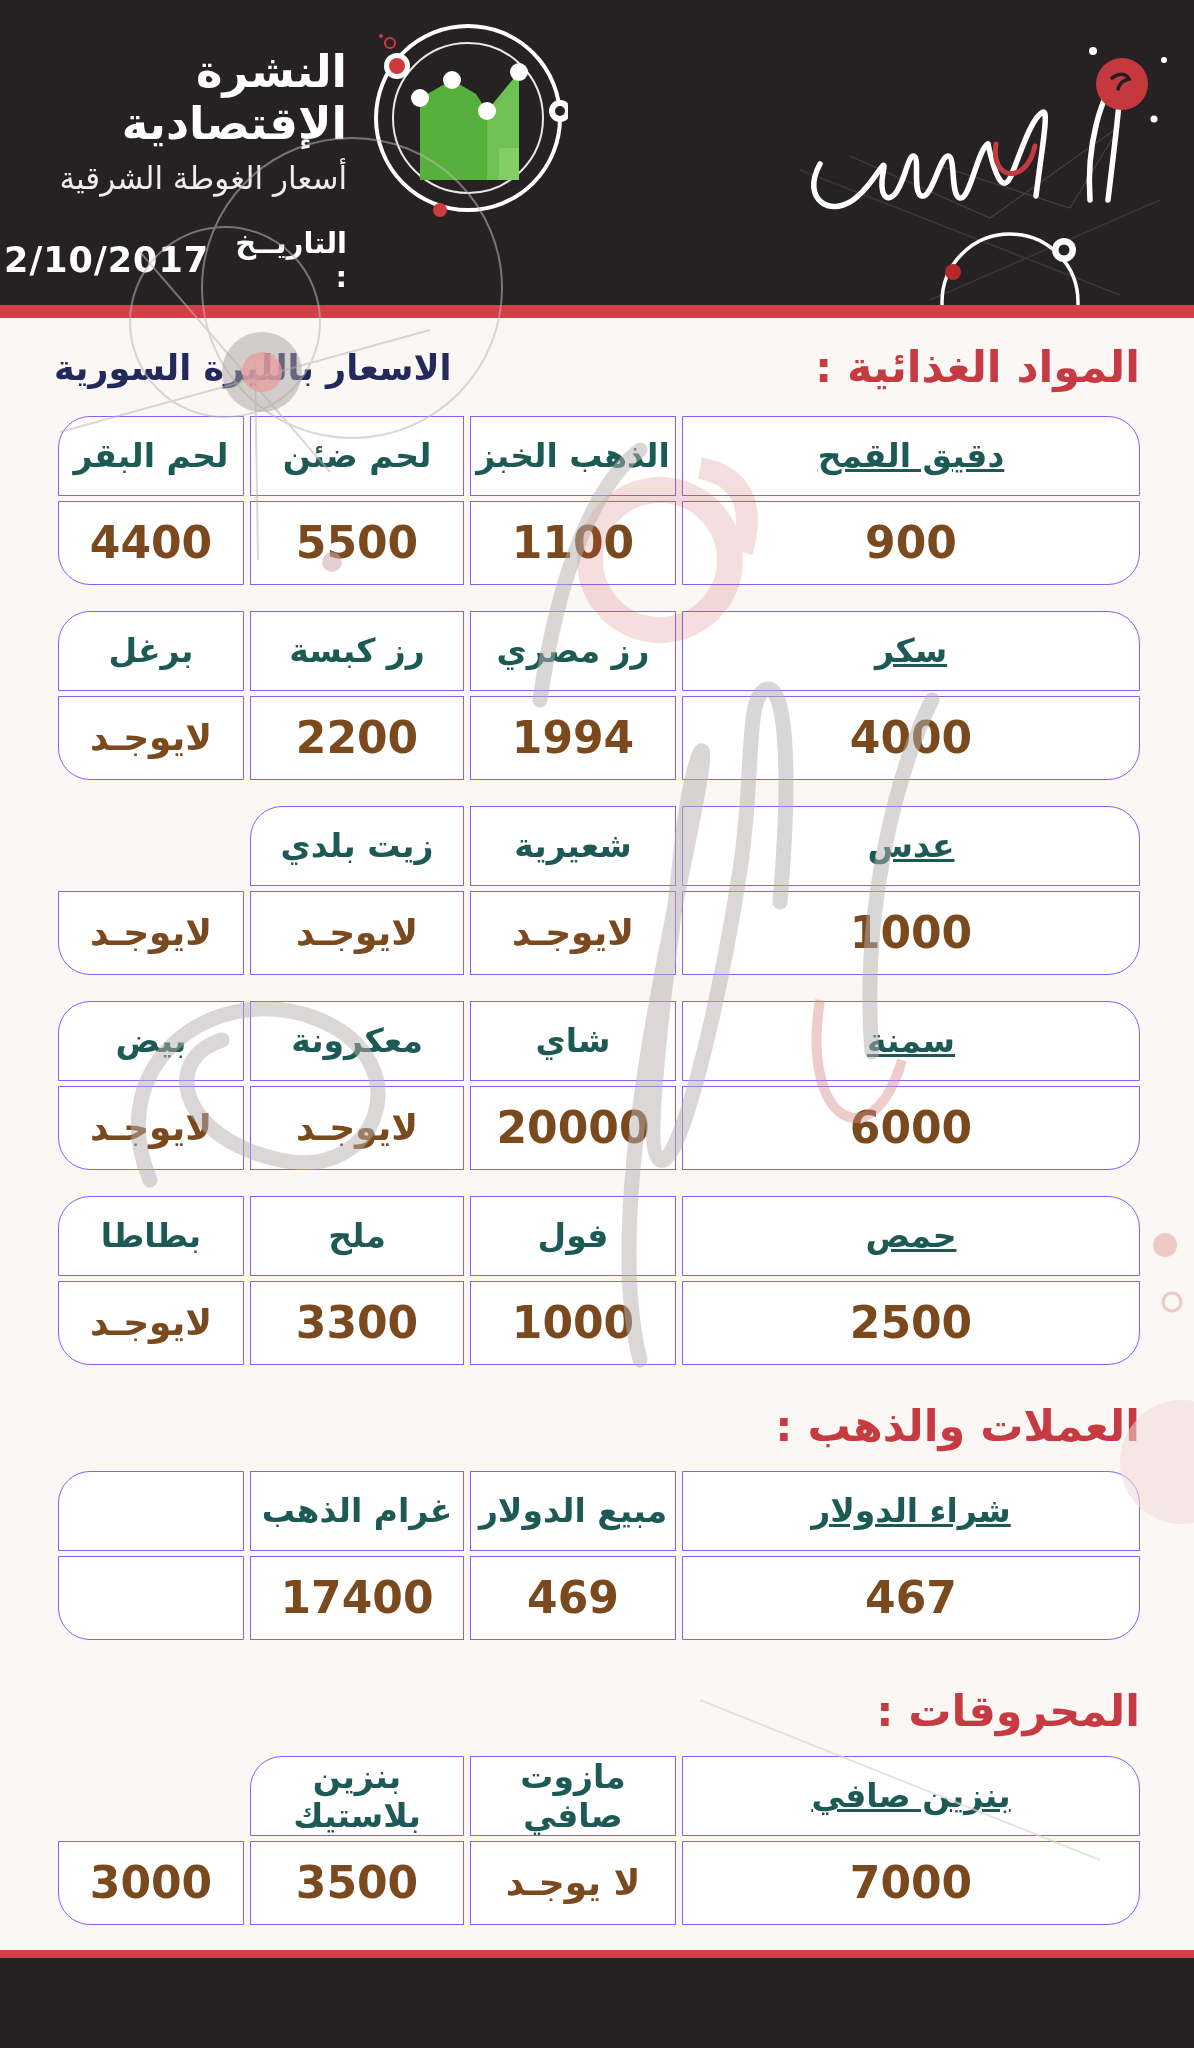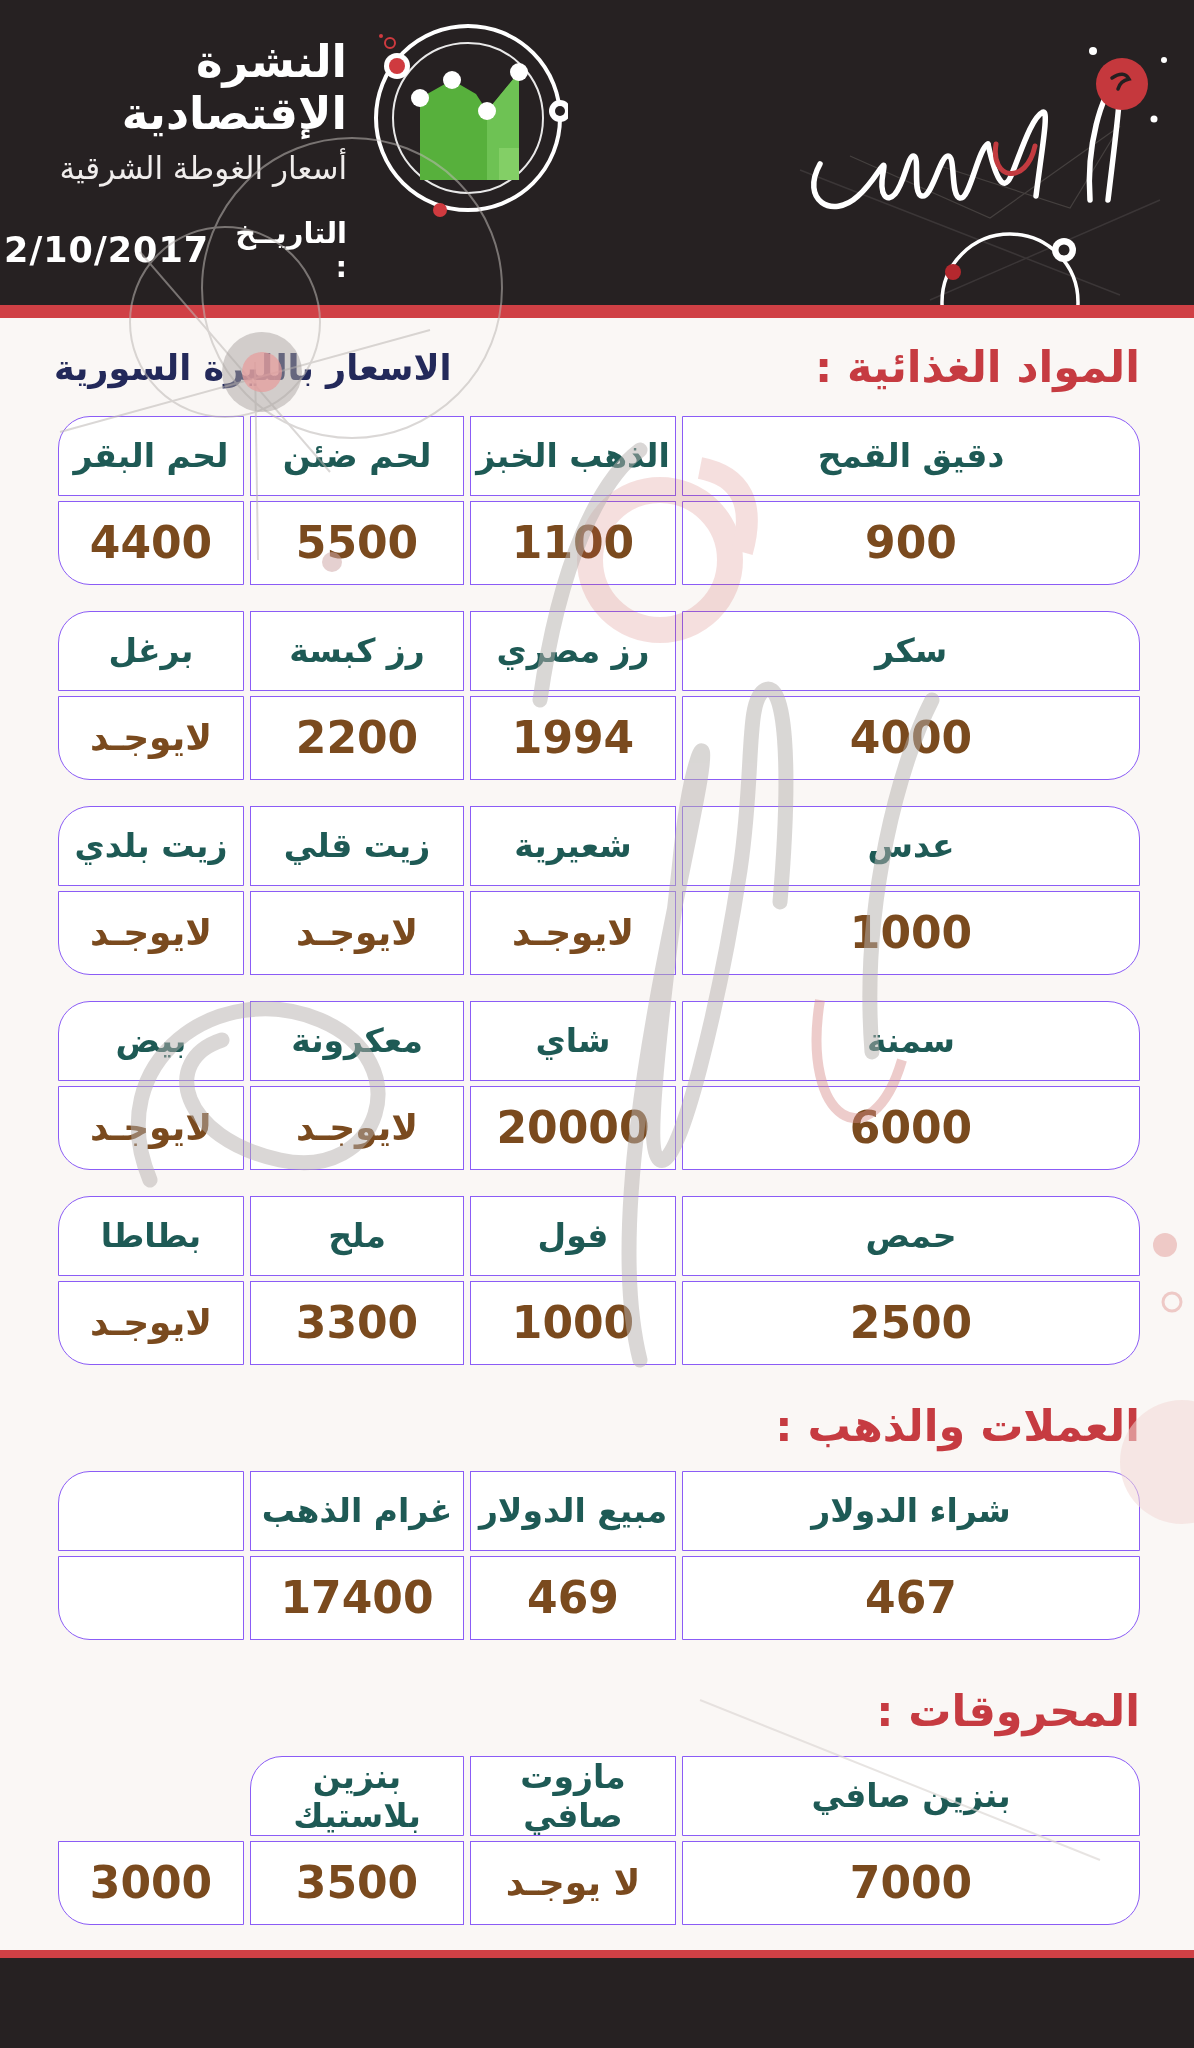--- a/index.html
+++ b/index.html
@@ -3,21 +3,21 @@
 <meta charset="utf-8">
 <style>
   html,body{margin:0;padding:0;background:#555;}
   .page{
     position:relative;width:1194px;height:2048px;margin:0 auto;
     background:#faf7f5;overflow:hidden;
     font-family:"DejaVu Sans",sans-serif;
   }
   
   .header{position:relative;height:305px;background:#262122;color:#fff;}
-  .header-text{position:absolute;left:55px;top:36px;width:292px;direction:rtl;text-align:right;}
+  .header-text{position:absolute;left:55px;top:46px;width:292px;direction:rtl;text-align:right;}
   .bulletin-title{font-size:45px;font-weight:bold;line-height:1.15;letter-spacing:0;}
   .bulletin-subtitle{font-size:31px;font-weight:400;color:#f0edec;margin-top:10px;}
   .date-row{display:flex;direction:rtl;align-items:center;gap:26px;margin-top:30px;}
   .date-label{font-size:29px;font-weight:bold;}
   .date-value{font-size:35px;font-weight:bold;letter-spacing:1px;text-align:right;}
   .logo{position:absolute;left:368px;top:12px;}
   .signature{position:absolute;right:14px;top:26px;}
   .header-decor{position:absolute;inset:0;pointer-events:none;}
   
   .stripe{height:13px;background:#d04045;}
@@ -34,21 +34,21 @@
   .cells-row{display:grid;grid-template-columns:458px 206px 214px 186px;gap:6px;direction:rtl;}
   .header-row{margin-bottom:5px;}
   .cell{
     box-sizing:border-box;background:#ffffff;border:1px solid #8b5cf6;
     display:flex;align-items:center;justify-content:center;
     font-weight:bold;direction:rtl;text-align:center;
   }
   .hcell{height:80px;color:#1e5a55;font-size:33px;}
   .vcell{height:84px;color:#7a4a1e;font-size:44px;}
   .vcell.na{font-size:36px;}
-  .header-row .cell:first-child{border-top-right-radius:32px;}
+  .header-row .cell:first-child{border-top-right-radius:32px;text-decoration:underline;}
   .header-row .cell:last-child{border-top-left-radius:32px;}
   .value-row .cell:first-child{border-bottom-right-radius:32px;}
   .value-row .cell:last-child{border-bottom-left-radius:32px;}
   
   .watermarks{position:absolute;inset:0;z-index:2;pointer-events:none;}
   
   .footer{position:absolute;left:0;right:0;bottom:0;z-index:3;}
   .footer .stripe{height:8px;}
   .footer-black{height:90px;background:#262122;}
 </style>
@@ -148,21 +148,20 @@
             <div class="cell vcell">4000</div>
             <div class="cell vcell">1994</div>
             <div class="cell vcell">2200</div>
             <div class="cell vcell na">لايوجـد</div>
           </div>
         </div>
         <div class="row-group">
           <div class="cells-row header-row">
             <div class="cell hcell">عدس</div>
             <div class="cell hcell">شعيرية</div>
-            <div class="cell hcell">زيت قلي</div>
             <div class="cell hcell">زيت بلدي</div>
           </div>
           <div class="cells-row value-row">
             <div class="cell vcell">1000</div>
             <div class="cell vcell na">لايوجـد</div>
             <div class="cell vcell na">لايوجـد</div>
             <div class="cell vcell na">لايوجـد</div>
           </div>
         </div>
         <div class="row-group">

